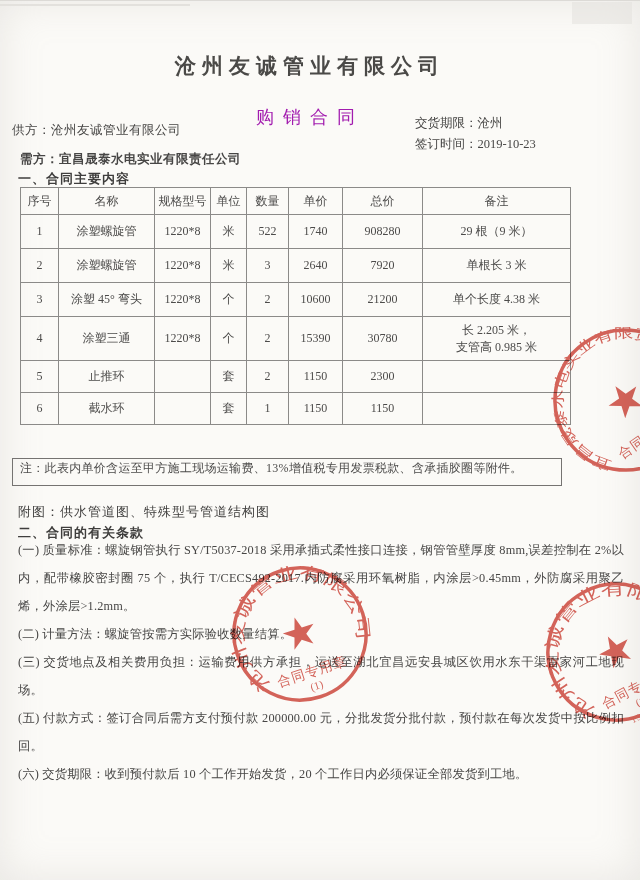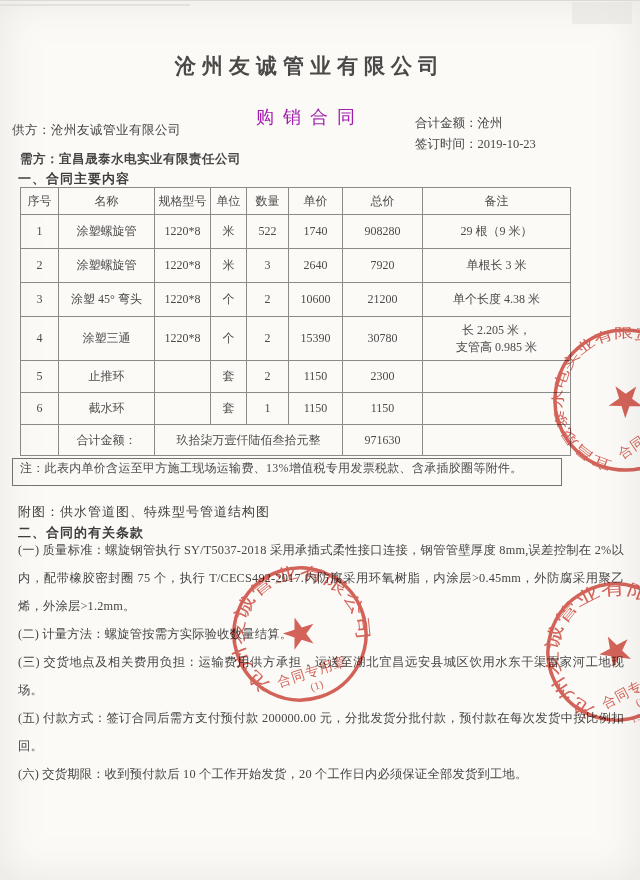--- a/index.html
+++ b/index.html
@@ -46,21 +46,21 @@
 
 <div class="artifact a2"></div>
 <div class="artifact a1"></div>
 <div class="artifact a3"></div>
 
 <div class="title">沧州友诚管业有限公司</div>
 <div class="subtitle">购销合同</div>
 
 <div class="line supplier">供方：沧州友诚管业有限公司</div>
 <div class="infoblock">
-  <div>合计金额：沧州</div>
+  <div>交货期限：沧州</div>
   <div>签订时间：2019-10-23</div>
 </div>
 <div class="line buyer">需方：宜昌晟泰水电实业有限责任公司</div>
 
 <div class="sec-heading h1">一、合同主要内容</div>
 
 <table>
   <colgroup>
     <col style="width:38px">
       <col style="width:96px">
@@ -136,27 +136,20 @@
   <tr style="height:32px">
     <td>6</td>
     <td>截水环</td>
     <td></td>
     <td>套</td>
     <td>1</td>
     <td>1150</td>
     <td>1150</td>
     <td class="remark"></td>
   </tr>
-  <tr style="height:31px">
-    <td></td>
-    <td>合计金额：</td>
-    <td colspan="4">玖拾柒万壹仟陆佰叁拾元整</td>
-    <td>971630</td>
-    <td></td>
-  </tr>
 </tbody>
   </table>
 
 <div class="notebox">注：此表内单价含运至甲方施工现场运输费、13%增值税专用发票税款、含承插胶圈等附件。</div>
 <div class="line sec-heading attachment" style="font-weight:normal">附图：供水管道图、特殊型号管道结构图</div>
 
 <div class="sec-heading h2">二、合同的有关条款</div>
 <div class="clauses">
   <p>(一) 质量标准：螺旋钢管执行 SY/T5037-2018 采用承插式柔性接口连接，钢管管壁厚度 8mm,误差控制在 2%以内，配带橡胶密封圈 75 个，执行 T/CECS492-2017.内防腐采用环氧树脂，内涂层&gt;0.45mm，外防腐采用聚乙烯，外涂层&gt;1.2mm。</p>
   <p>(二) 计量方法：螺旋管按需方实际验收数量结算。</p>

